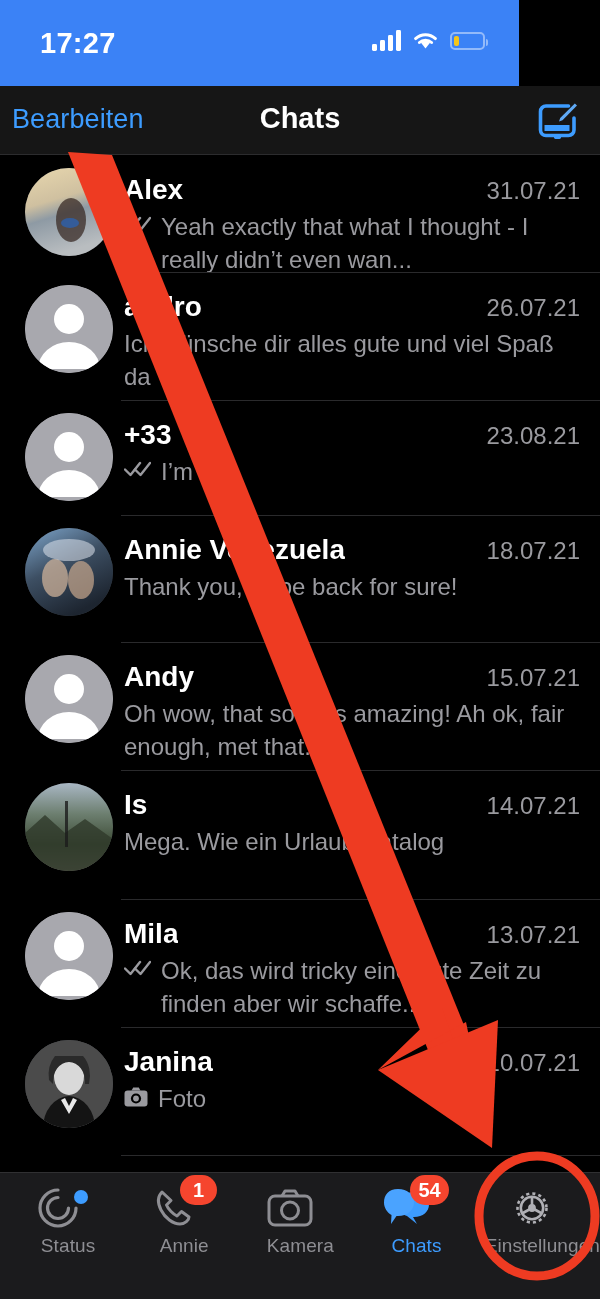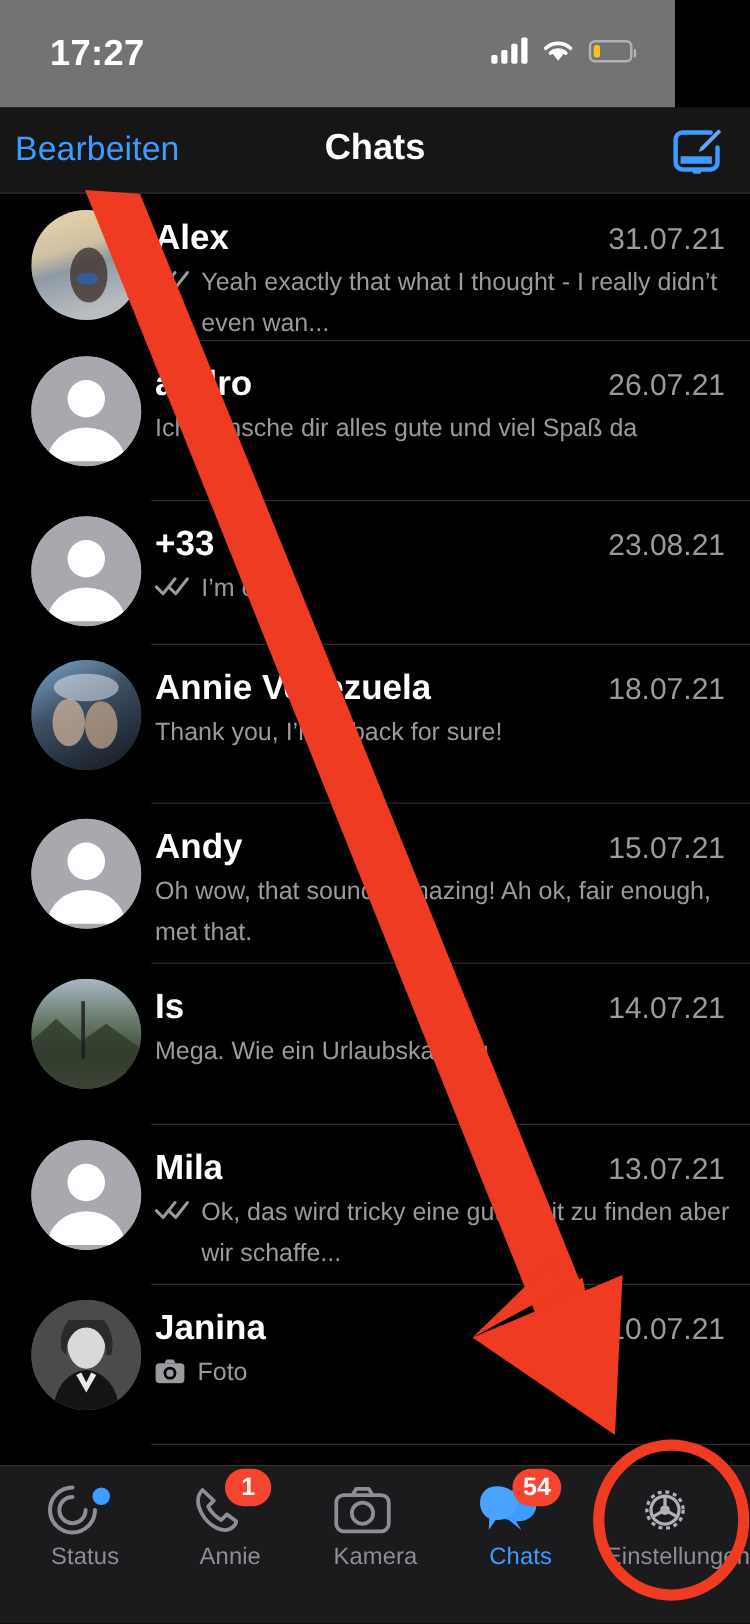--- a/index.html
+++ b/index.html
@@ -16,24 +16,25 @@
     width: 600px;
     height: 1299px;
     background: #000000;
     overflow: hidden;
   }
 
   
   .statusbar {
     position: absolute;
     top: 0; left: 0;
-    width: 540px;
+    width: 500px;
     height: 86px;
-    background: #737373;
+    background: #3b82f6;
     z-index: 5;
+    padding-left: 19px;
   }
   .sb-time {
     position: absolute;
     left: 40px;
     top: 27px;
     color: #ffffff;
     font-size: 29px;
     font-weight: bold;
     letter-spacing: 0.3px;
   }
@@ -168,21 +169,21 @@
   }
   .row-date {
     color: #9a9a9f;
     font-size: 24px;
     flex: 0 0 auto;
     margin-left: 12px;
     padding-right: 4px;
   }
   .row-msg {
     color: #9a9a9f;
-    font-size: 20px;
+    font-size: 24px;
     line-height: 33px;
     margin-top: 4px;
     display: flex;
     align-items: flex-start;
   }
   .row-msg .txt {
     flex: 1 1 auto;
     min-width: 0;
   }
   .ticks {

